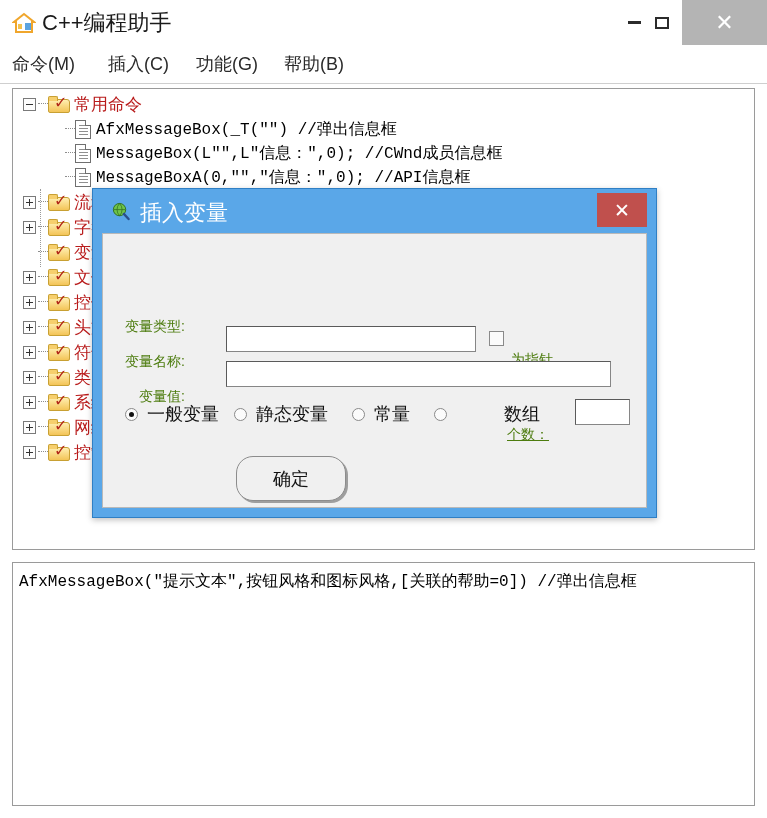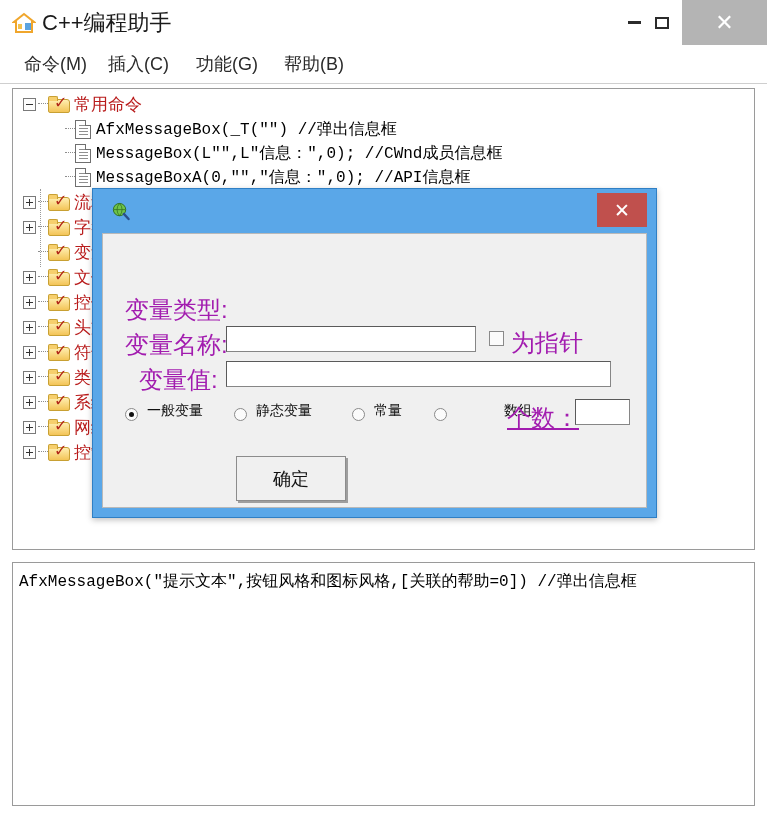--- a/index.html
+++ b/index.html
@@ -201,23 +201,24 @@
   }
   #dlg-body {
     position:absolute; left:9px; top:44px;
     width:545px; height:275px;
     background:#f0f0f0;
     border:1px solid #b9b9b9;
     box-sizing:border-box;
   }
   .dlg-label {
     position:absolute;
-    font-size:24px; color:#a21caf;
+    font-size:14px; color:#4d7c0f;
     font-family:"Liberation Sans", sans-serif;
     white-space:nowrap;
+    margin-top:24px;
   }
   .dlg-input {
     position:absolute;
     background:#ffffff;
     border:1px solid #868686;
     border-top-color:#5a5a5a;
     border-left-color:#5a5a5a;
     box-sizing:border-box;
     font-family:"Liberation Mono", monospace;
     font-size:16px;
@@ -256,41 +257,41 @@
     width:13px; height:13px; border-radius:50%;
     border:1px solid #8a8a8a;
     background:#fbfbfb; box-sizing:border-box;
   }
   .radio.checked::after{
     content:""; position:absolute; left:3px; top:3px;
     width:5px;height:5px;border-radius:50%;background:#111;
   }
   .radio-label {
     position:absolute; top:168px;
-    font-size:14px; color:#111; white-space:nowrap;
+    font-size:18px; color:#111; white-space:nowrap;
     font-family:"Liberation Sans", sans-serif;
   }
   #chk-pointer {
     position:absolute; left:386px; top:97px;
     width:15px;height:15px; border:1px solid #8a8a8a;
     background:#fbfbfb; box-sizing:border-box;
   }
   #chk-pointer-label{ position:absolute; left:408px; top:93px; }
 
   .dlg-button {
     position:absolute;
     background:#f0f0f0;
     border:1px solid #8c8c8c;
     box-shadow: 2px 2px 0 #9e9e9e;
     box-sizing:border-box;
     display:flex; align-items:center; justify-content:center;
     font-size:18px; color:#111;
     font-family:"Liberation Sans", sans-serif;
   }
-  #btn-ok     { left:133px; top:222px; width:110px; height:45px; }
+  #btn-ok     { left:133px; top:222px; width:110px; height:45px;border-radius:17px; }
   #btn-cancel { left:297px; top:222px; width:110px; height:45px; }
 </style>
 </head>
 <body>
 
 <div id="app-window">
 
   <div id="title-bar">
     <svg id="window-icon" viewBox="0 0 24 24">
       <path d="M12 3 L22 11 L20 11 L20 21 L4 21 L4 11 L2 11 Z" fill="none" stroke="#f0a62c" stroke-width="2"></path>
@@ -304,21 +305,21 @@
     </div>
     <div class="win-btn" id="btn-maximize">
       <span class="max-glyph"></span>
     </div>
     <div class="win-btn" id="btn-close">
       <span>✕</span>
     </div>
   </div>
 
   <div id="menu-bar">
-    <div class="menu-item" style="left:24px">命令(M)</div>
+    <div class="menu-item" style="left:12px">命令(M)</div>
     <div class="menu-item" style="left:108px">插入(C)</div>
     <div class="menu-item" style="left:196px">功能(G)</div>
     <div class="menu-item" style="left:284px">帮助(B)</div>
   </div>
 
   <div id="tree-panel">
     <div class="vdots"></div>
 
     <div class="tree-row" style="left:10px; top:3px;">
       <span class="expander"></span>
@@ -476,20 +477,21 @@
   </div>
 
   <div id="insert-var-dialog">
 
     <div id="dlg-titlebar">
       <svg id="dlg-icon" viewBox="0 0 20 20">
         <circle cx="9" cy="8" r="6.5" fill="#6fc44a" stroke="#2f6f20" stroke-width="1"></circle>
         <path d="M2.8 8 h12.4 M9 1.6 a9 9 0 0 0 0 12.8 a9 9 0 0 0 0 -12.8" fill="none" stroke="#2f6f20" stroke-width="0.8"></path>
         <path d="M13.5 12.5 L18.5 18" stroke="#2b4f8c" stroke-width="2.4" stroke-linecap="round"></path>
       </svg>
+      <div id="dlg-title">插入变量</div>
       <div id="dlg-close">
         <span>✕</span>
       </div>
     </div>
 
     <div id="dlg-body">
 
       <div class="dlg-label" style="left:22px; top:60px;">变量类型:</div>
 
       <div class="dlg-label" style="left:22px; top:95px;">变量名称:</div>

